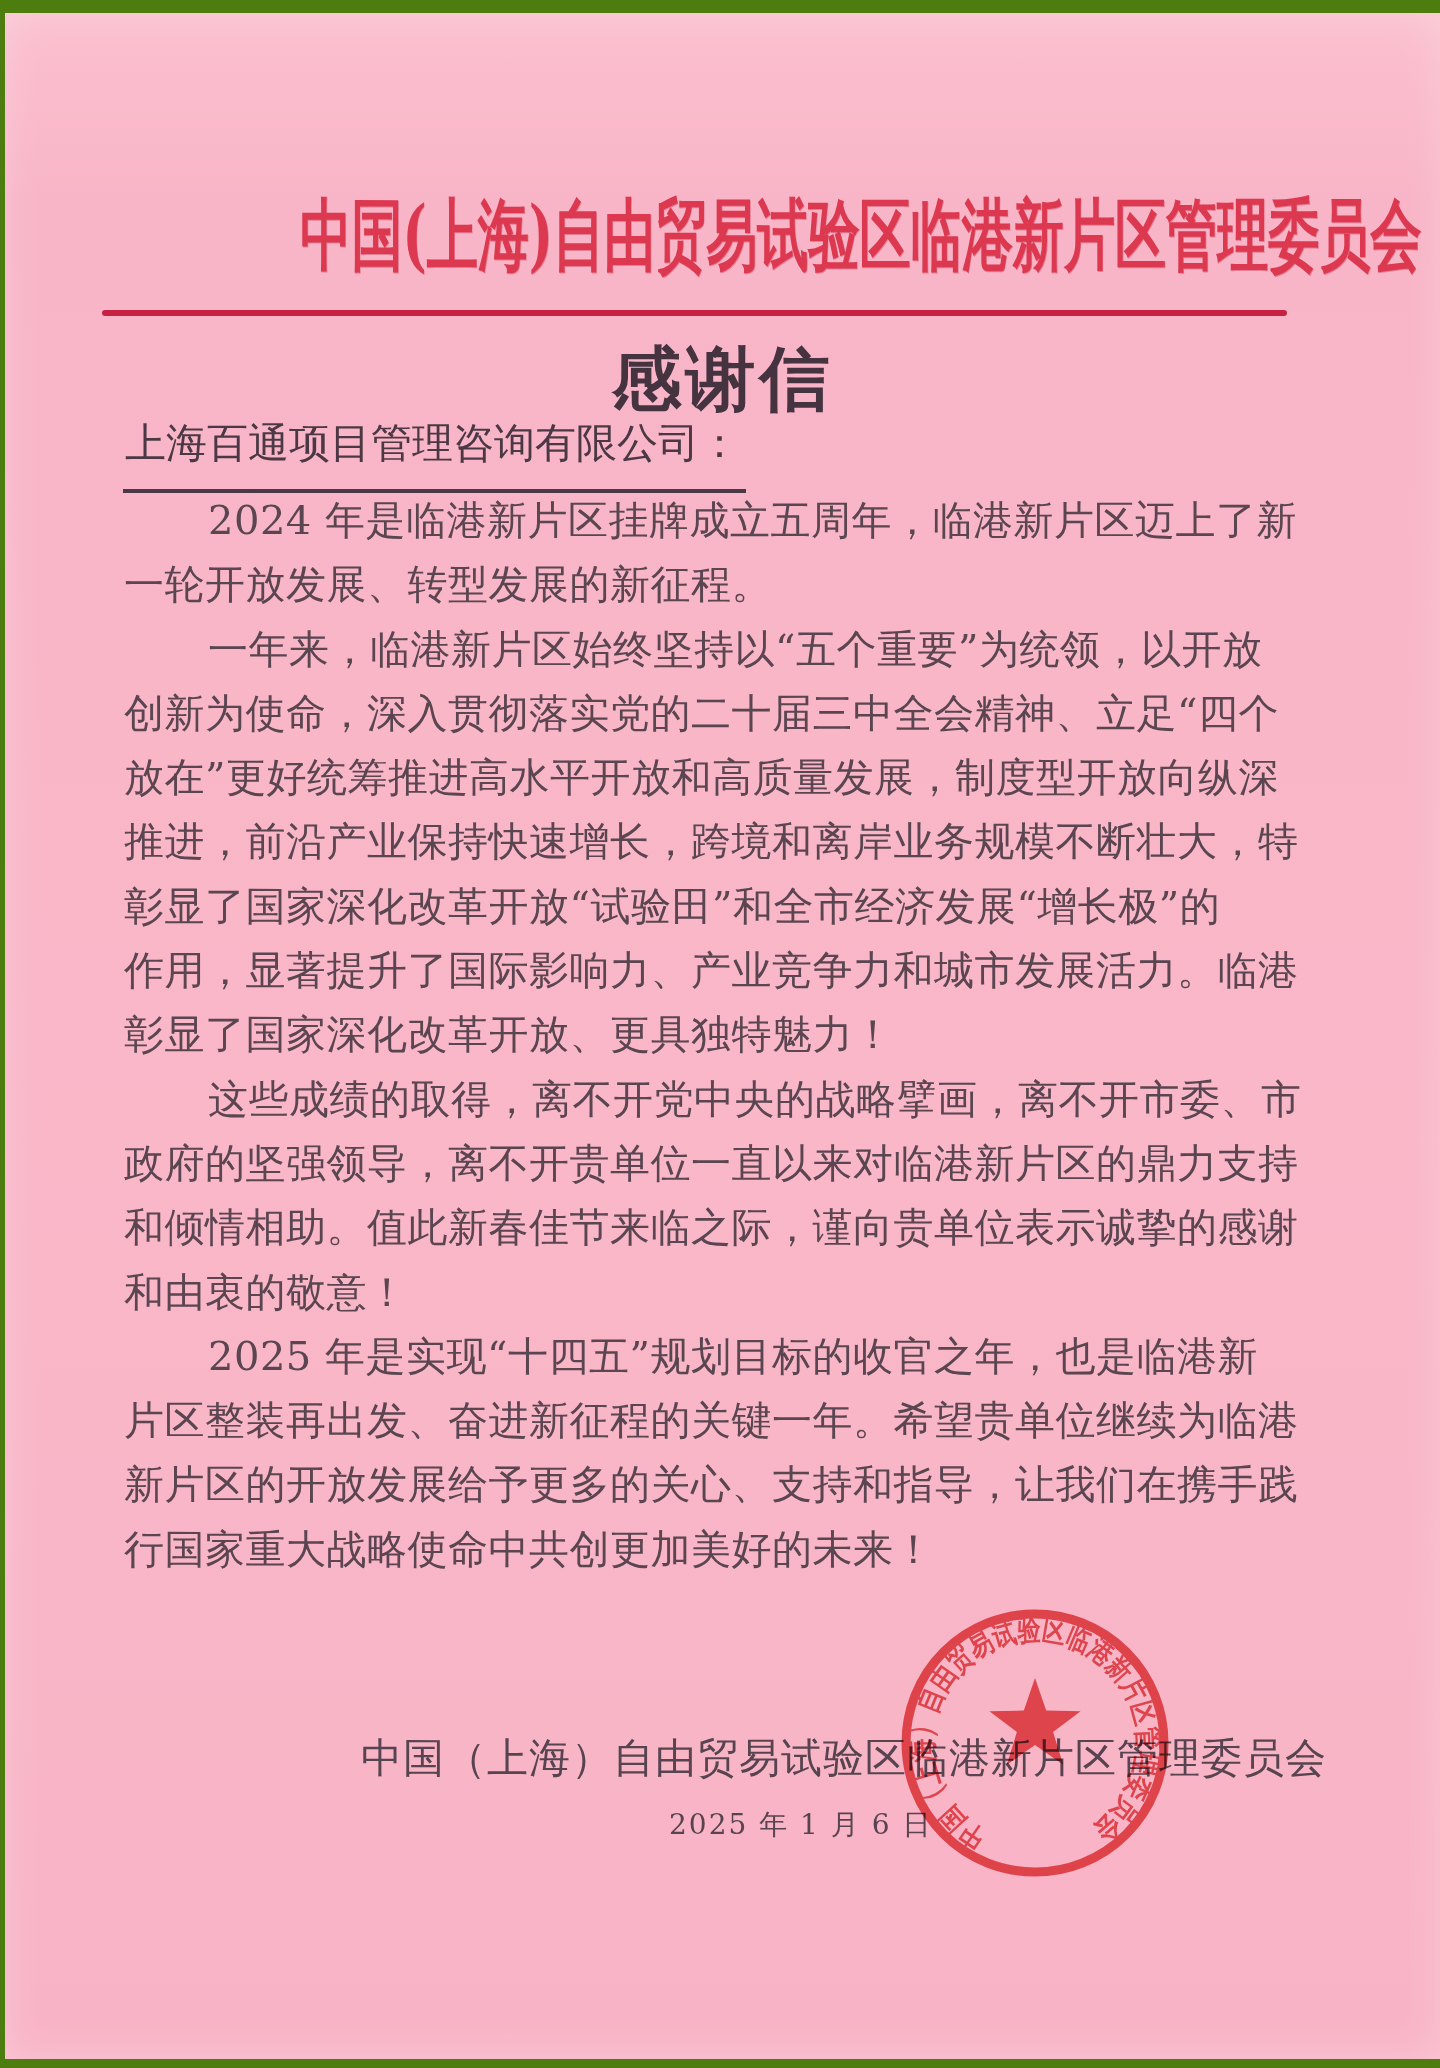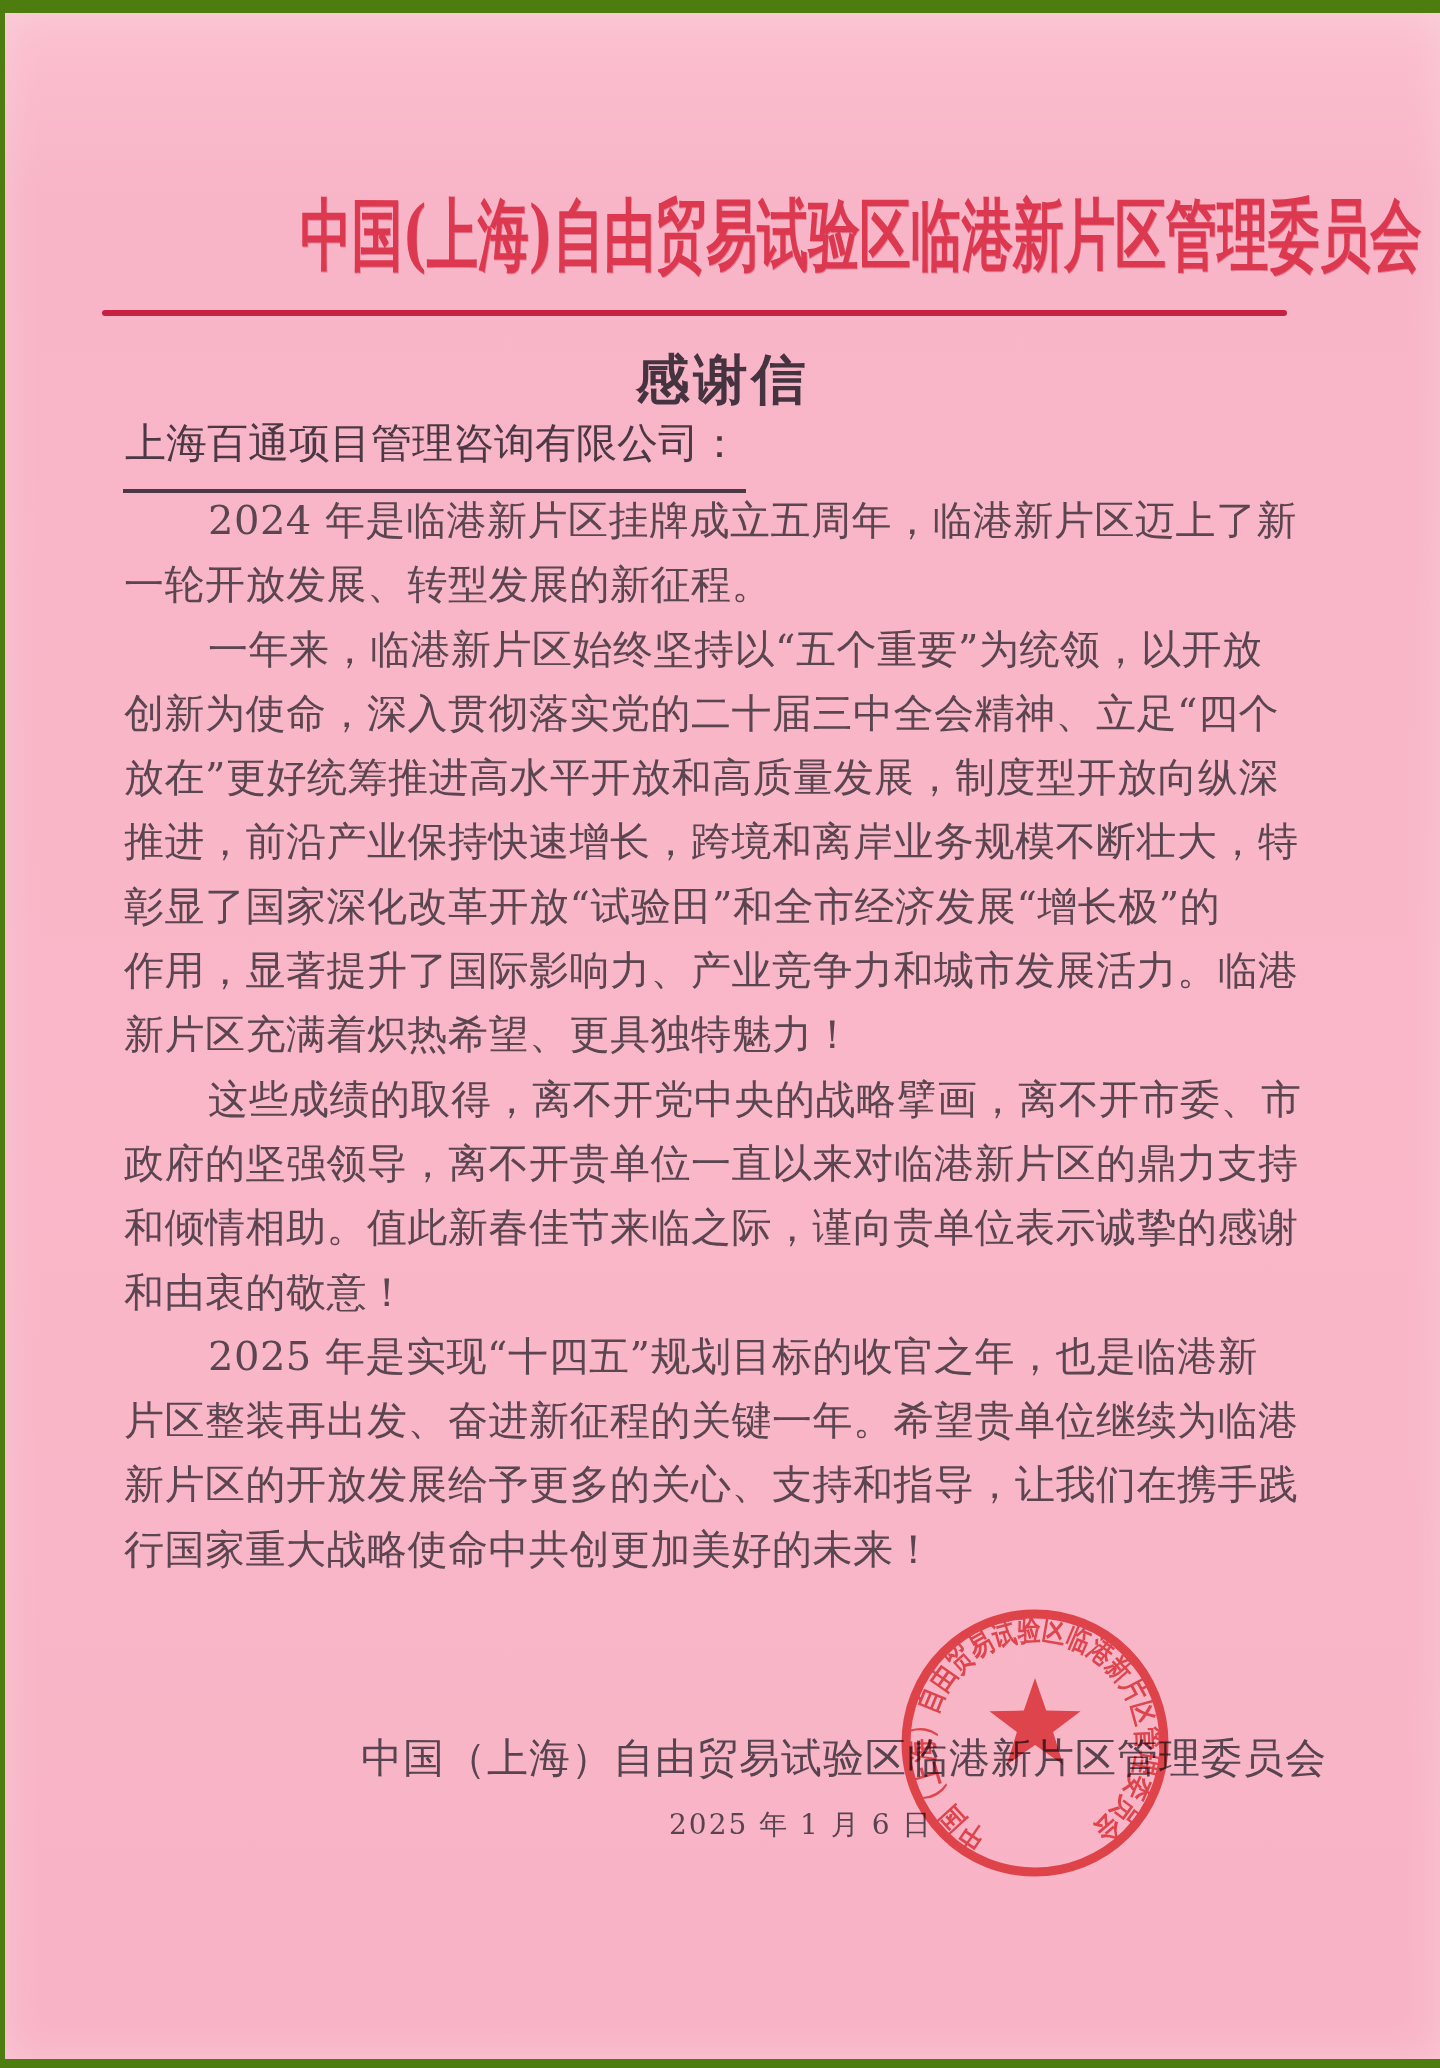--- a/index.html
+++ b/index.html
@@ -8,21 +8,21 @@
   .paper{position:absolute;left:5px;top:13px;right:0;bottom:9px;
          background:linear-gradient(180deg,#fbc0cf 0%,#f8b5c7 9%,#f9b7c8 55%,#f8b4c6 100%);
          box-shadow:inset 0 0 40px rgba(255,255,255,.25);}
   .org{position:absolute;top:176px;left:0;width:100%;margin:0;text-align:center;
        font-size:78px;line-height:92px;font-weight:bold;color:#dc3950;white-space:nowrap;}
   .org .squeeze{display:inline-block;transform:scaleX(.655);transform-origin:50% 50%;
        text-shadow:1px 1px 0 rgba(190,30,60,.35);}
   .rule{position:absolute;top:297px;left:97px;width:1185px;height:6px;background:#c62142;
         border-radius:3px;}
   .title{position:absolute;top:334px;left:0;width:100%;margin:0;text-align:center;
-         font-size:54px;line-height:64px;font-weight:bold;letter-spacing:4px;color:#463340;}
+         font-size:70px;line-height:64px;font-weight:bold;letter-spacing:4px;color:#463340;}
   .salutation{position:absolute;top:404px;left:118px;font-size:41px;line-height:52px;
               color:#4b3844;font-weight:500;}
   .salutation span{display:inline-block;border-bottom:4px solid #4b3844;padding:0 6px 20px 2px;}
   .body{position:absolute;top:475px;left:119px;width:1205px;color:#5a4550;}
   .body .line{height:64.3px;line-height:64.3px;font-size:40px;letter-spacing:.5px;white-space:nowrap;}
   .body .line.indent{text-indent:84px;}
   .signature{position:absolute;top:1713px;left:0;right:113px;text-align:right;
              font-size:41px;line-height:64px;color:#584450;letter-spacing:1px;}
   .date{position:absolute;top:1780px;left:664px;font-size:28px;line-height:64px;
         color:#584450;letter-spacing:2px;}
@@ -53,21 +53,21 @@
 
     <div class="body">
       <div class="line indent">2024 年是临港新片区挂牌成立五周年，临港新片区迈上了新</div>
       <div class="line">一轮开放发展、转型发展的新征程。</div>
       <div class="line indent">一年来，临港新片区始终坚持以“五个重要”为统领，以开放</div>
       <div class="line">创新为使命，深入贯彻落实党的二十届三中全会精神、立足“四个</div>
       <div class="line">放在”更好统筹推进高水平开放和高质量发展，制度型开放向纵深</div>
       <div class="line">推进，前沿产业保持快速增长，跨境和离岸业务规模不断壮大，特</div>
       <div class="line">彰显了国家深化改革开放“试验田”和全市经济发展“增长极”的</div>
       <div class="line">作用，显著提升了国际影响力、产业竞争力和城市发展活力。临港</div>
-      <div class="line">新片区充满着炽热希望、更具独特魅力！</div>
+      <div class="line">彰显了国家深化改革开放、更具独特魅力！</div>
       <div class="line indent">这些成绩的取得，离不开党中央的战略擘画，离不开市委、市</div>
       <div class="line">政府的坚强领导，离不开贵单位一直以来对临港新片区的鼎力支持</div>
       <div class="line">和倾情相助。值此新春佳节来临之际，谨向贵单位表示诚挚的感谢</div>
       <div class="line">和由衷的敬意！</div>
       <div class="line indent">2025 年是实现“十四五”规划目标的收官之年，也是临港新</div>
       <div class="line">片区整装再出发、奋进新征程的关键一年。希望贵单位继续为临港</div>
       <div class="line">新片区的开放发展给予更多的关心、支持和指导，让我们在携手践</div>
       <div class="line">行国家重大战略使命中共创更加美好的未来！</div>
     </div>
 

